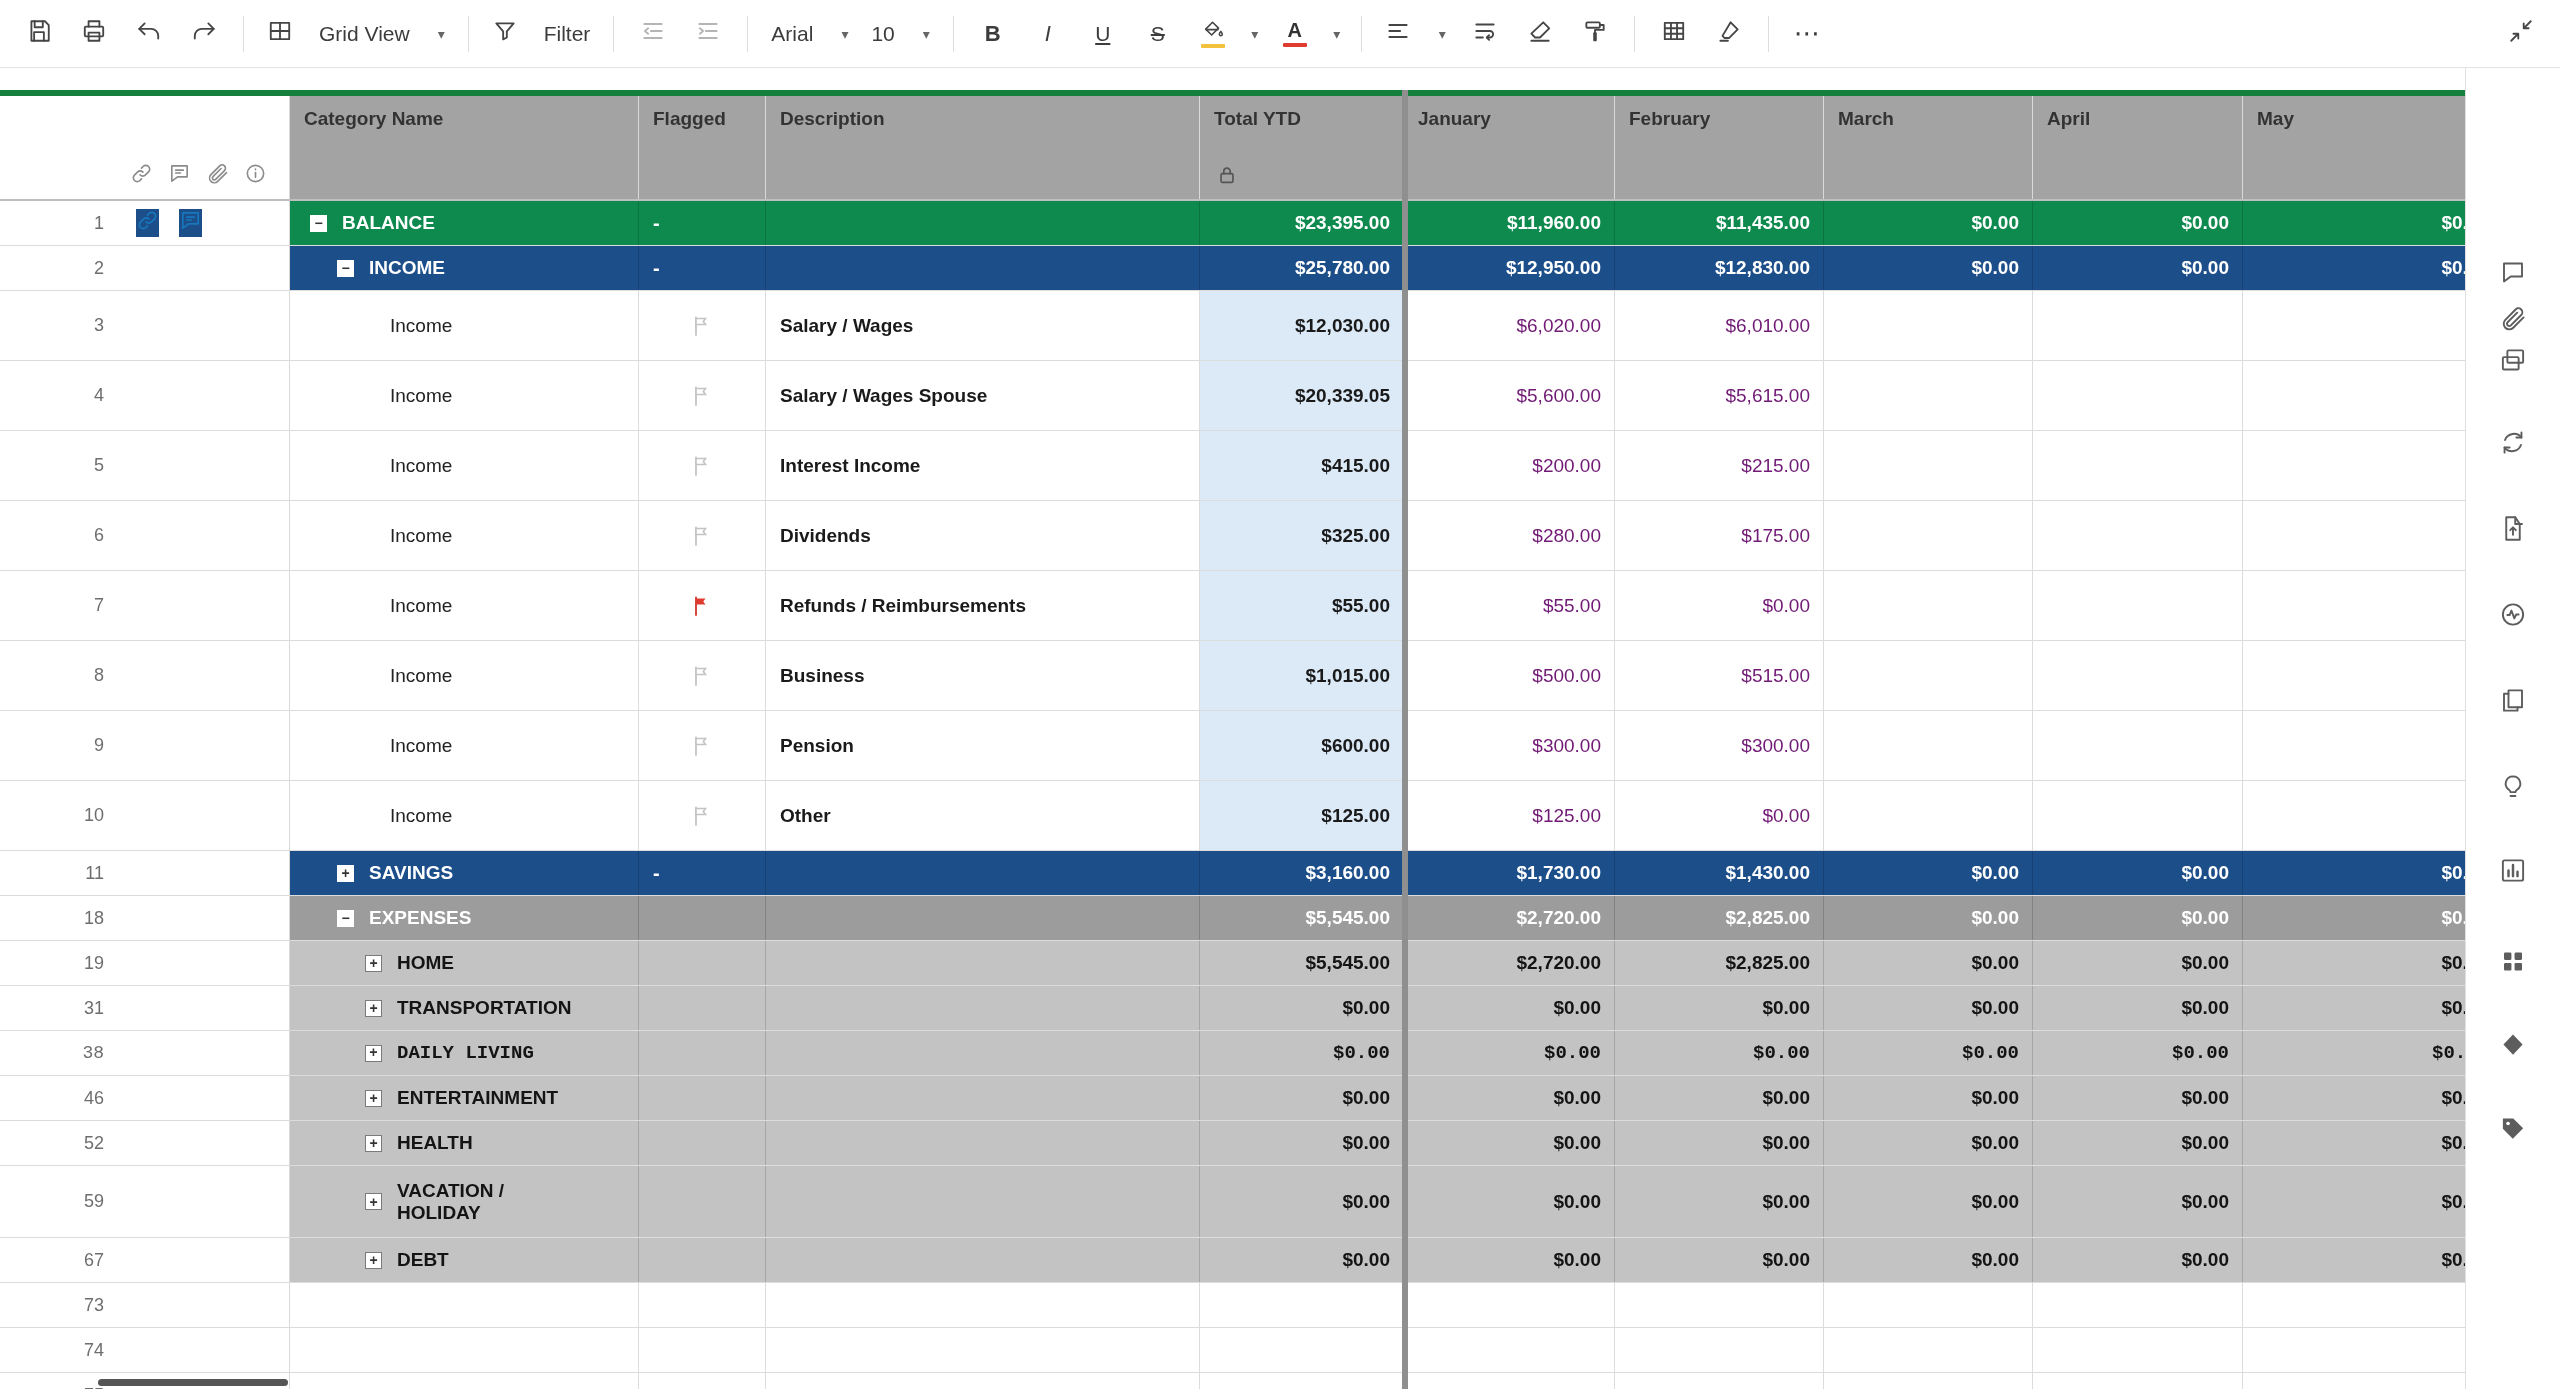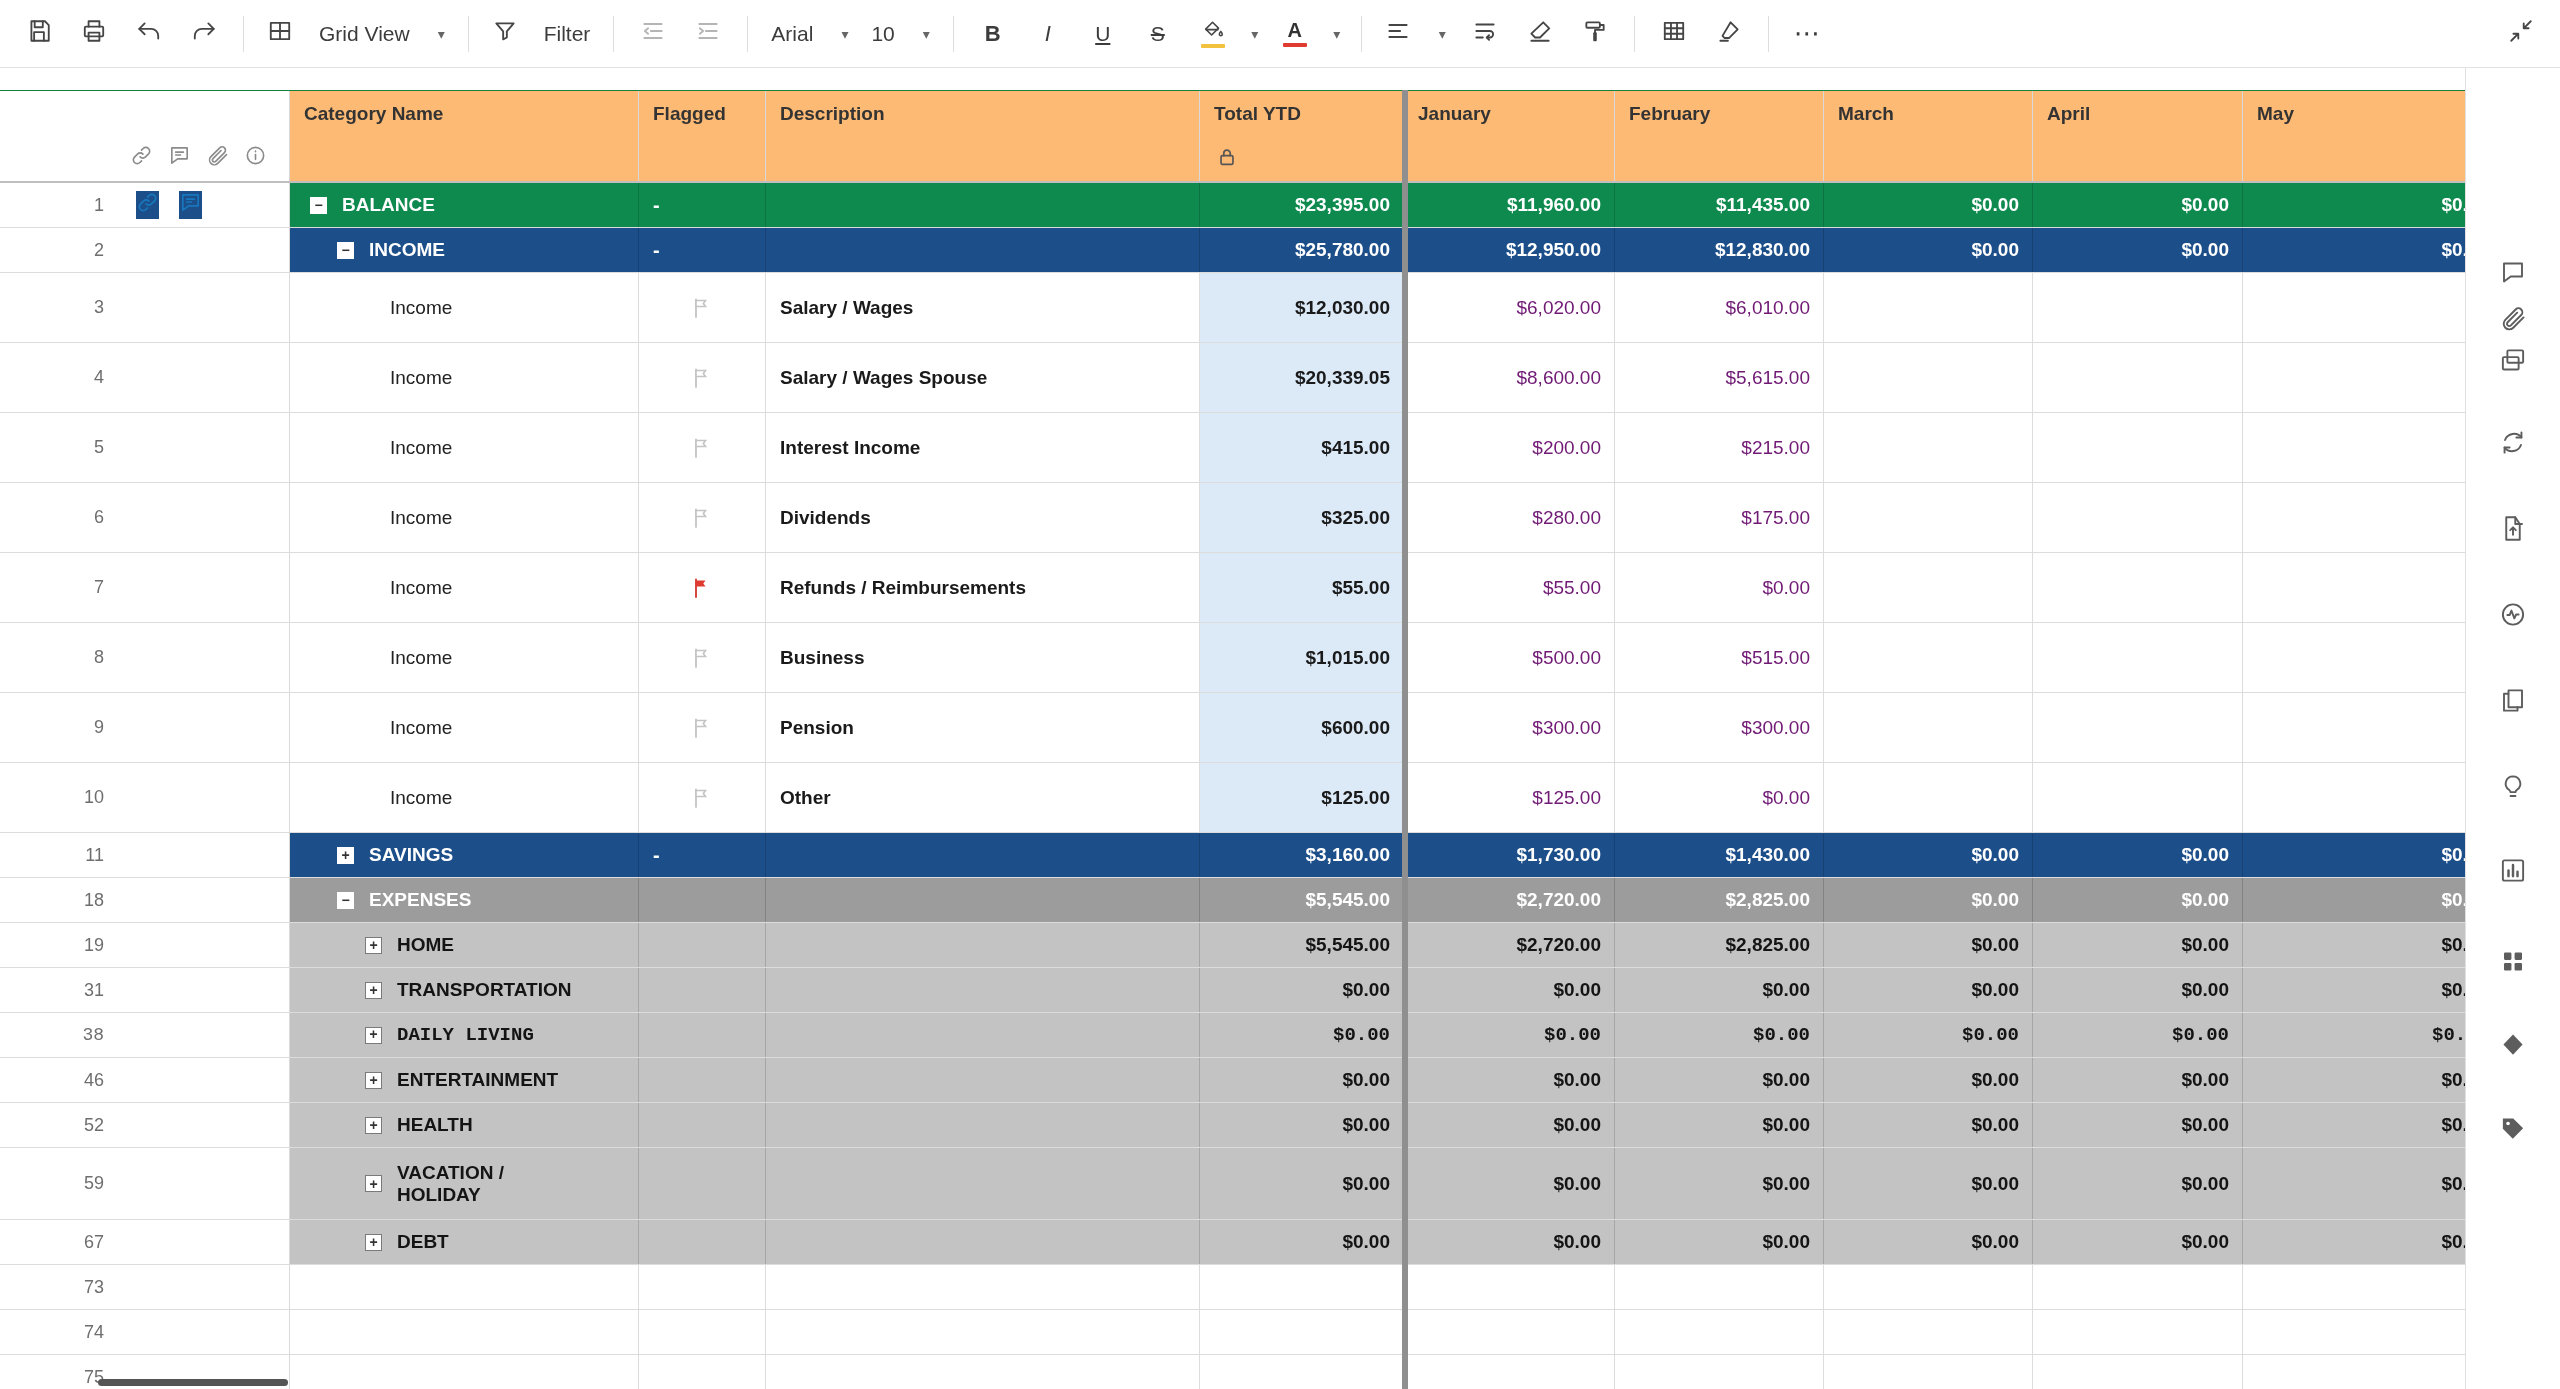--- a/index.html
+++ b/index.html
@@ -24,21 +24,21 @@
   .cstack .letter{font-weight:700;font-size:20px;line-height:20px;color:#333}
   .bar{width:24px;height:4px;border-radius:1px}
   .bar.yellow{background:#F2C23E}
   .bar.red{background:#E03B30}
   .flex1{flex:1}
 
   
   .grid{position:absolute;left:0;top:68px;width:2465px;height:1321px;overflow:hidden;background:#fff}
   .hdr-gap{height:22px;background:#fff}
   .ghead{display:grid;grid-template-columns:290px 349px 127px 434px 204px 211px 209px 209px 210px 260px;
-    height:93px;background:#fdba74;border-top:1px solid #15803d;border-bottom:2px solid #bfbfbf}
+    height:111px;background:#a3a3a3;border-top:6px solid #15803d;border-bottom:2px solid #bfbfbf}
   .hcell{position:relative;border-right:1px solid #d9d9d9;padding:12px 0 0 14px;
     font-weight:700;font-size:19px;color:#333;overflow:hidden}
   .gutterh{background:#fff}
   .gut-icons{position:absolute;bottom:9px;left:130px;display:flex;gap:15px}
   .gico svg{width:23px;height:23px;stroke:#8b8b8b;fill:none;stroke-width:1.7;stroke-linecap:round;stroke-linejoin:round}
   .gico.blue svg{stroke:#1778BE}
   .locky{position:absolute;left:16px;bottom:8px}
   .locky svg{width:22px;height:22px;stroke:#555;fill:none;stroke-width:1.8;stroke-linecap:round;stroke-linejoin:round}
 
   .grow{display:grid;grid-template-columns:290px 349px 127px 434px 204px 211px 209px 209px 210px 260px;
@@ -394,21 +394,21 @@
             <path d="M6 4.5h9.5l-2.2 3 2.2 3H6z" stroke="#c4c4c4" stroke-width="1.6" fill="#fff"></path>
           </svg>
         </div>
         <div class="cell desc">
           <span>Salary / Wages Spouse</span>
         </div>
         <div class="cell val totalcol tblue">
           <span>$20,339.05</span>
         </div>
         <div class="cell val normal">
-          <span>$8,600.00</span>
+          <span>$5,600.00</span>
         </div>
         <div class="cell val normal">
           <span>$5,615.00</span>
         </div>
         <div class="cell val normal"></div>
         <div class="cell val normal"></div>
         <div class="cell val normal"></div>
       </div>
       <div class="grow income" style="height: 70px;">
         <div class="cell gut">

